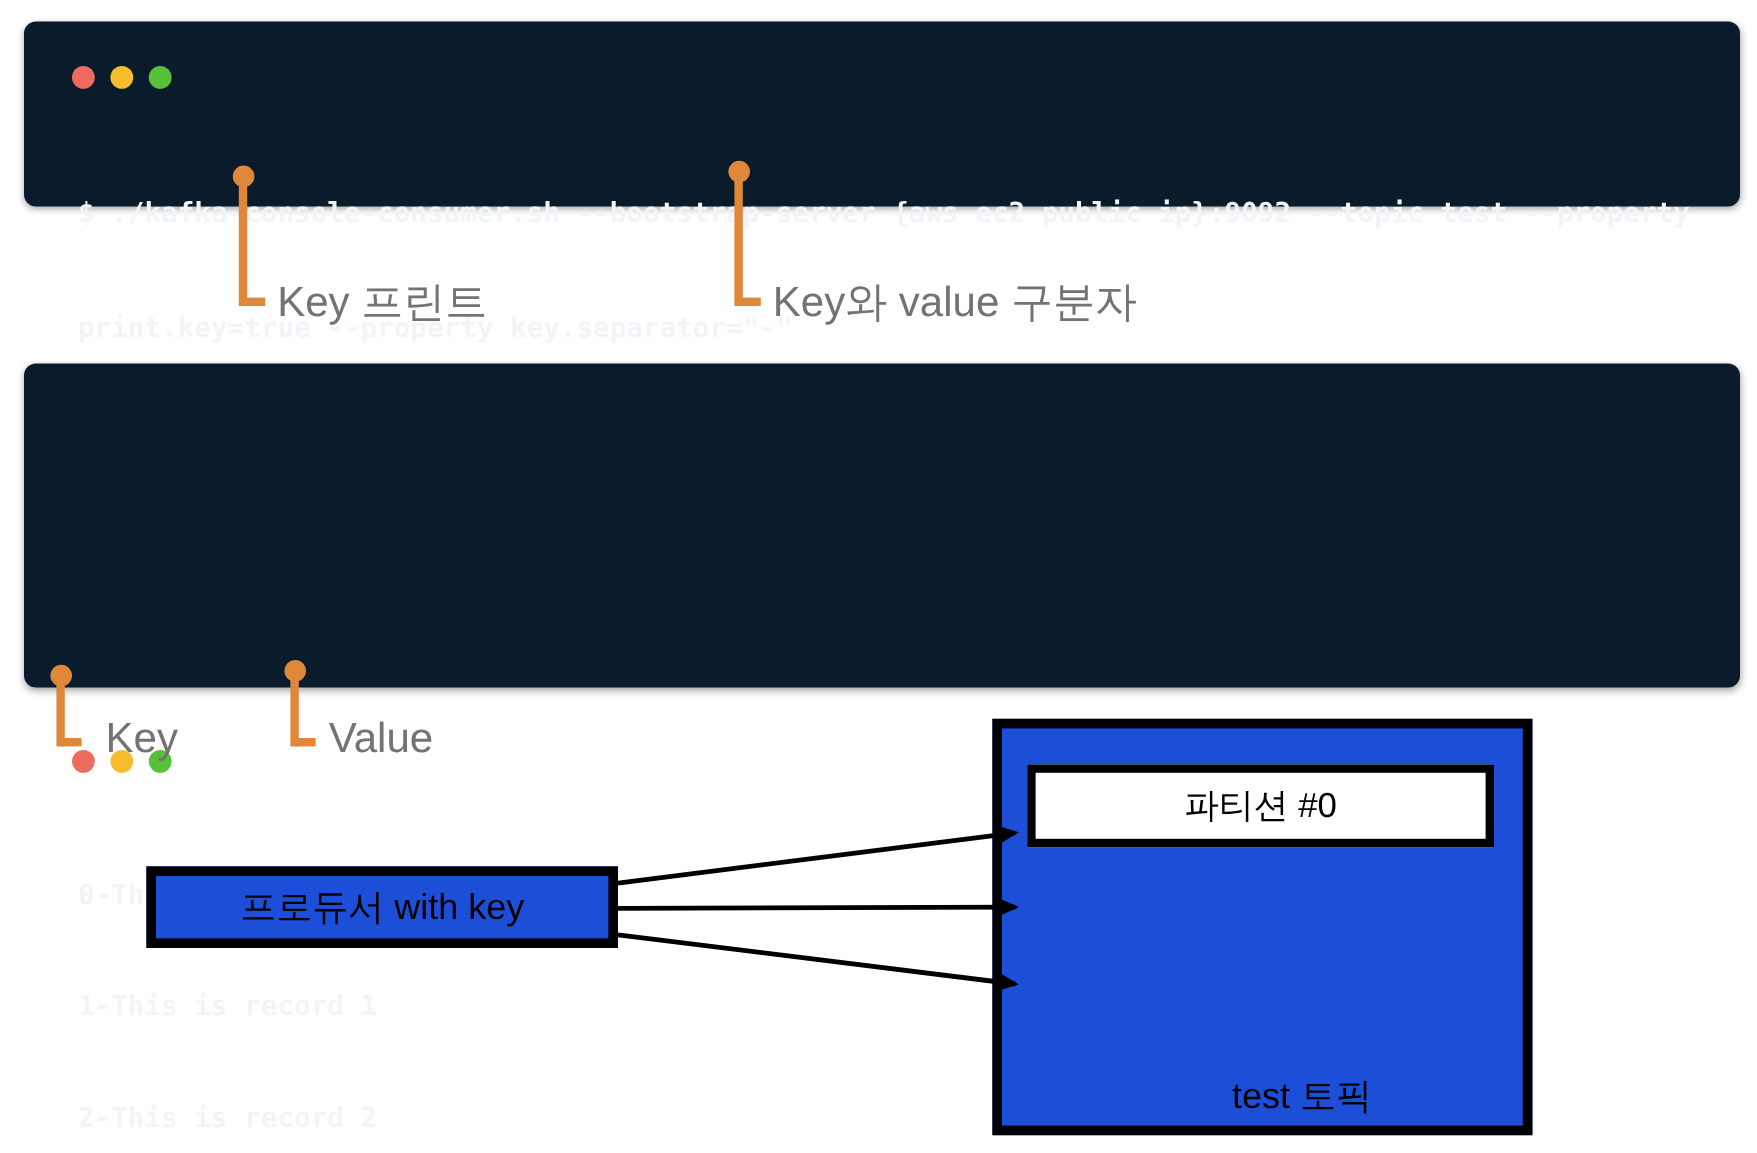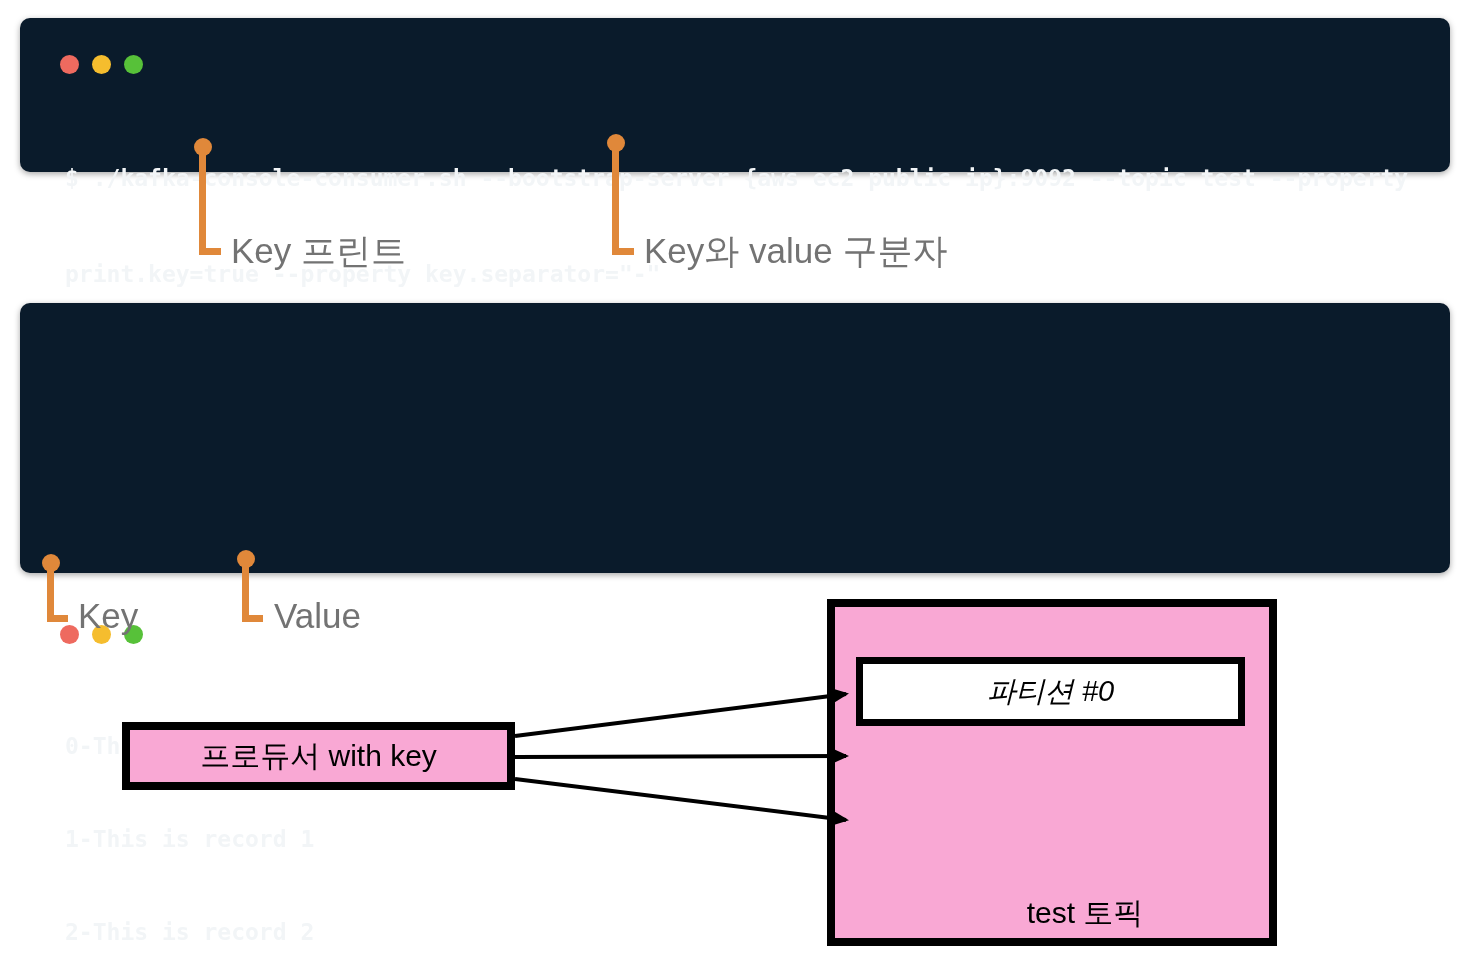--- a/index.html
+++ b/index.html
@@ -27,21 +27,21 @@
     font-size:23px;font-weight:bold;white-space:pre;
   }
   #terminal-1 .term-text{top:80px;line-height:32px;}
   #terminal-2 .term-text{top:366px;line-height:31px;}
   
   .dot{position:absolute;width:18px;height:18px;border-radius:50%;background:#e0883a;}
   .vline{position:absolute;width:7px;background:#e0883a;}
   .foot{position:absolute;height:7px;background:#e0883a;}
   .callout-label{position:absolute;font-weight:normal;font-size:35px;color:#737373;white-space:nowrap;}
   
-  .dbox{position:absolute;border:8px solid #000;background:#f9a8d4;box-sizing:border-box;}
+  .dbox{position:absolute;border:8px solid #000;background:#1d4ed8;box-sizing:border-box;}
   .partition{
     position:absolute;left:856px;width:389px;height:69px;border:7px solid #000;
     background:#fff;box-sizing:border-box;display:flex;align-items:center;justify-content:center;
     font-size:29px;color:#000;
   }
   #outer-topic{left:827px;top:599px;width:450px;height:347px;}
   #producer-box{
     left:122px;top:722px;width:393px;height:68px;
     display:flex;align-items:center;justify-content:center;font-size:30px;color:#000;
   }
@@ -90,30 +90,30 @@
       <div>2-This is record 2</div>
       
       
       
     </div>
   </div>
 
   <div class="dot" style="left:42px;top:554px;"></div>
   <div class="vline" style="left:47px;top:563px;height:59px;"></div>
   <div class="foot" style="left:51px;top:615px;width:17px;"></div>
-  <div class="callout-label" style="left:78px;top:596px;">Key</div>
+  <div class="callout-label" style="left:88px;top:596px;">Key</div>
 
   <div class="dot" style="left:237px;top:550px;"></div>
   <div class="vline" style="left:242px;top:559px;height:63px;"></div>
   <div class="foot" style="left:246px;top:615px;width:17px;"></div>
   <div class="callout-label" style="left:274px;top:596px;">Value</div>
 
   <div class="dbox" id="outer-topic"></div>
 
-  <div class="partition" style="top:657px;font-style:italic;">파티션 #0</div>
+  <div class="partition" style="top:637px;">파티션 #0</div>
 
   <div id="topic-label">test 토픽</div>
 
   <div class="dbox" id="producer-box">프로듀서 with key</div>
 
   <svg id="arrows" width="1464" height="371" viewBox="0 0 1464 371">
     <defs>
       <marker id="ah" markerUnits="userSpaceOnUse" markerWidth="20" markerHeight="18" refX="17" refY="9" orient="auto">
         <path d="M0,0 L20,9 L0,18 z" fill="#000"></path>
       </marker>

